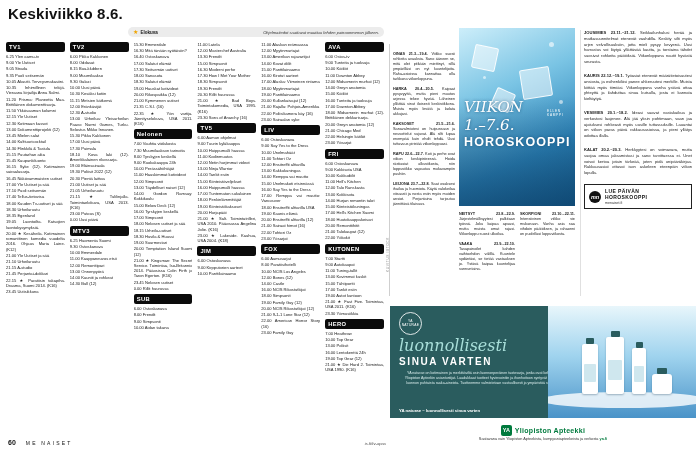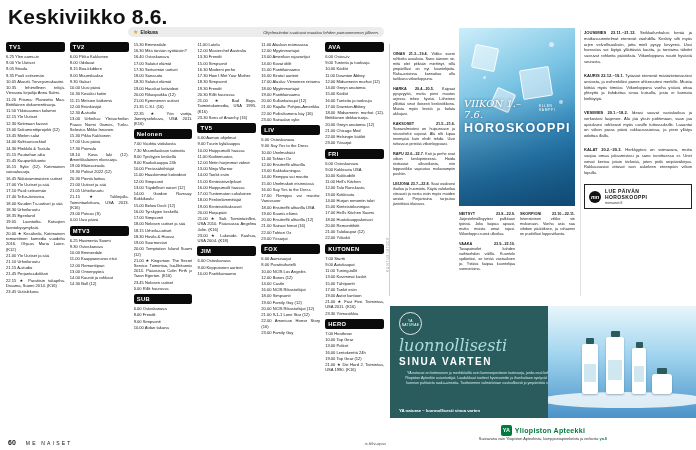--- a/index.html
+++ b/index.html
@@ -1,19 +1,19 @@
 <!DOCTYPE html>
 <html><head>
 <meta charset="utf-8">
 <style>
   html,body{margin:0;padding:0;background:#d8d8d8}
   .page{position:relative;width:696px;height:450px;background:#ffffff;font-family:"Liberation Sans",sans-serif;color:#111;overflow:hidden;margin:0 auto}
 
   
-  .daytitle{position:absolute;left:8px;top:5px;margin:0;font-size:21px;font-weight:bold;letter-spacing:.2px}
+  .daytitle{position:absolute;left:8px;top:5px;margin:0;font-size:15px;font-weight:bold;letter-spacing:.2px}
   .legend{position:absolute;left:128px;top:27px;width:256px;height:10px;background:#ececec;border-radius:5px;display:flex;align-items:center;gap:2px;padding:0 5px;box-sizing:border-box}
   .star{color:#f0a500;font-size:6px;line-height:1}
   .leglabel{font-size:4.5px;font-weight:bold}
   .legnote{margin-left:auto;font-size:4.1px;font-style:italic;color:#333}
   .tvcols{position:absolute;left:6px;top:42px;width:378px;height:396px;display:flex;gap:5px}
   .tvcol{flex:1 1 0;overflow:hidden}
   .ch{background:#0b0b0b;color:#fff;font-size:5.8px;font-weight:bold;padding:2px 3px;border-radius:2px;margin:3px 0 2px;letter-spacing:.4px}
   .tvcol .ch:first-child{margin-top:0}
   .ln{font-size:4.1px;line-height:1.28;text-align:justify;color:#191919;margin-bottom:1px}
 
@@ -31,21 +31,21 @@
   .horo-img{position:absolute;left:459px;top:28px;width:116px;height:178px;background:linear-gradient(155deg,#cdeefa 0%,#7ac4e4 35%,#2e86bb 70%,#155a8a 100%);overflow:hidden}
   .cube{position:absolute;background:rgba(255,255,255,.5);border:0.5px solid rgba(255,255,255,.85);border-radius:2px}
   .c1{left:14px;top:18px;width:22px;height:22px;transform:rotate(12deg)}
   .c2{left:62px;top:40px;width:28px;height:28px;transform:rotate(-9deg)}
   .c3{left:34px;top:62px;width:18px;height:18px;transform:rotate(24deg)}
   .bub{position:absolute;border-radius:50%;background:rgba(255,255,255,.6)}
   .b1{left:90px;top:14px;width:5px;height:5px}.b2{left:24px;top:48px;width:3px;height:3px}.b3{left:100px;top:72px;width:4px;height:4px}
   .shade{position:absolute;left:0;bottom:0;width:100%;height:62%;background:linear-gradient(to bottom,rgba(0,0,0,0),rgba(12,62,102,.6))}
   .horo-title{position:absolute;left:464px;top:98px;width:106px;color:#fff}
   .kick-row{display:flex;align-items:baseline}
-  .kick{font-family:"DejaVu Serif",serif;font-style:italic;font-size:10px;text-shadow:0 0 3px rgba(15,70,110,.7)}
+  .kick{font-family:"DejaVu Serif",serif;font-style:italic;font-size:15px;text-shadow:0 0 3px rgba(15,70,110,.7)}
   .byline{margin-left:auto;font-size:3.2px;letter-spacing:.7px}
   .htitle{font-size:12.5px;font-weight:bold;letter-spacing:1.1px;margin-top:1px;text-shadow:0 0 3px rgba(15,70,110,.7)}
   .right-col{position:absolute;left:584px;top:30px;width:108px}
   .right-col .sign{font-size:4.1px;line-height:1.42;margin-bottom:8px}
   .readbox{border:1px solid #222;padding:3px 4px;display:flex;align-items:center;gap:4px;margin-top:3px}
   .mnlogo{width:12px;height:12px;border-radius:50%;background:#111;color:#fff;font-weight:bold;font-style:italic;font-size:5.5px;display:flex;align-items:center;justify-content:center;flex:0 0 auto}
   .rb1{font-size:5px;font-weight:bold;letter-spacing:.4px;line-height:1.2}
   .rburl{font-size:3.6px;color:#333;margin-top:1px}
 
   

